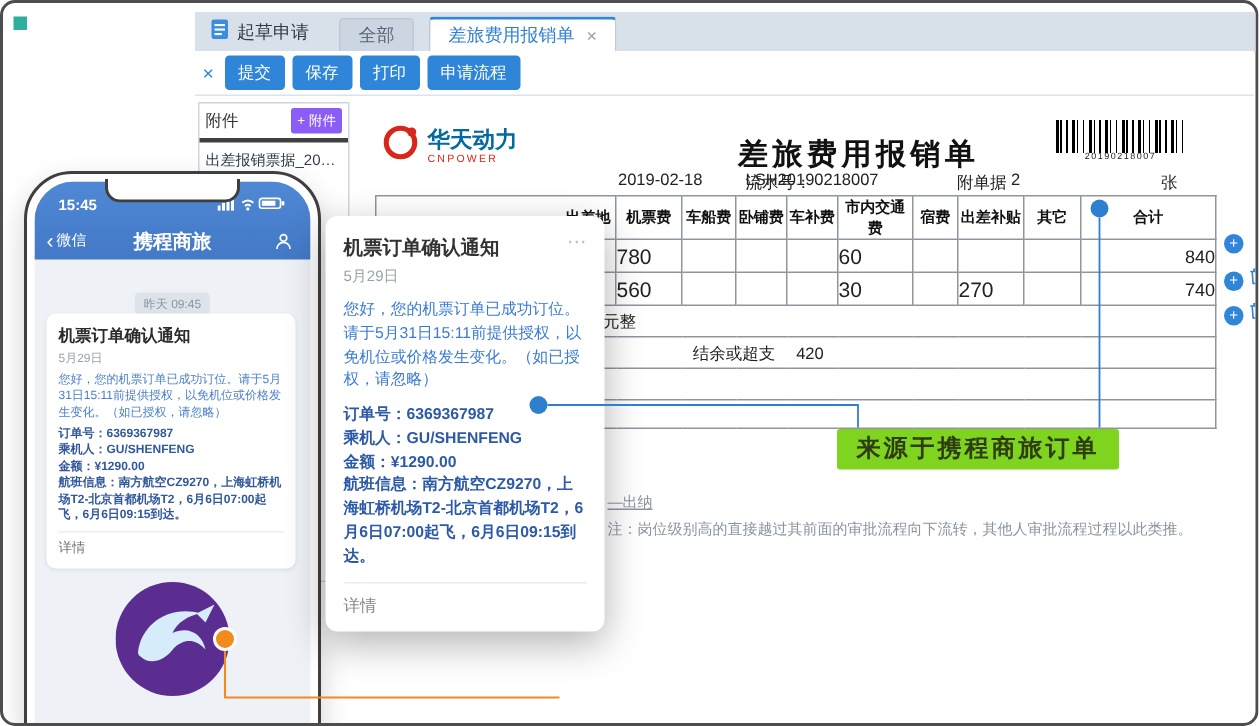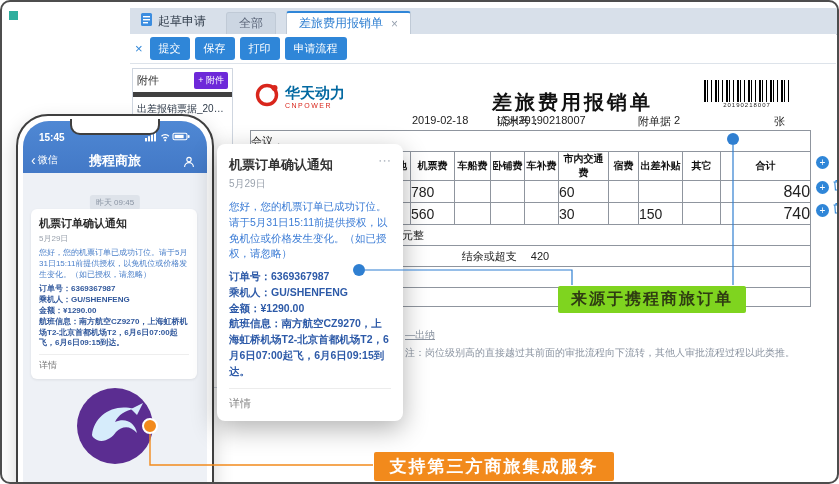--- a/index.html
+++ b/index.html
@@ -14,23 +14,23 @@
   .tab{display:flex;align-items:center;padding:0 12px;font-size:12px;color:#5a6578;background:#ccd6e2;
     border:1px solid #c0cad6;border-bottom:none;border-radius:3px 3px 0 0;margin:4px 0 0 10px;}
   .tab.active{background:#fff;color:#2f7fd1;border-top:2px solid #2f86d8;margin-top:3px;}
   .tab-close{margin-left:8px;color:#98a2b0;font-size:12px;}
   #toolbar{position:absolute;left:128px;top:32px;width:706px;height:29px;background:#fff;
     border-bottom:1px solid #dde3ea;display:flex;align-items:center;}
   .collapse{color:#2f86d8;font-size:13px;margin:0 7px 0 5px;}
   .tb{background:#2f86d8;color:#fff;border:none;border-radius:3px;font-size:11px;padding:4px 9px;
     margin-right:5px;font-family:inherit;}
   #attach-panel{position:absolute;left:130px;top:66px;width:99px;height:318px;border:1px solid #cfd6e0;background:#fff;}
-  .attach-header{display:flex;justify-content:space-between;align-items:center;padding:3px 4px;border-bottom:5px solid #404040;}
+  .attach-header{display:flex;justify-content:space-between;align-items:center;padding:3px 4px;border-bottom:3px solid #404040;}
   .attach-title{font-size:11px;color:#333;}
-  .attach-add{background:#6d28d9;color:#fff;font-size:9px;padding:2px 4px;border-radius:2px;white-space:nowrap;}
+  .attach-add{background:#8b5cf6;color:#fff;font-size:9px;padding:2px 4px;border-radius:2px;white-space:nowrap;}
   .attach-item{font-size:10px;color:#2f3b4a;padding:5px 4px;white-space:nowrap;overflow:hidden;text-overflow:ellipsis;}
 
   
   #sheet{position:absolute;left:240px;top:74px;width:592px;height:300px;background:#fff;z-index:5;}
   #logo{position:absolute;left:12px;top:6px;display:flex;align-items:center;gap:5px;}
   .logo-name{font-size:15px;font-weight:bold;color:#0369a1;line-height:1;}
   .logo-sub{font-size:7px;color:#d9261c;letter-spacing:1.5px;margin-top:2px;}
   #form-title{position:absolute;left:250px;top:13px;font-size:20px;font-weight:bold;color:#111;letter-spacing:3px;}
   #barcode{position:absolute;left:462px;top:4px;width:86px;}
   .bars{height:22px;background:repeating-linear-gradient(90deg,#000 0 2px,#fff 2px 3px,#000 3px 4px,#fff 4px 7px,#000 7px 8px,#fff 8px 11px);}
@@ -40,21 +40,21 @@
   .i-date{left:170px;} .i-serial{left:255px;} .i-receipts{left:396px;} .i-count{left:432px;} .i-unit{left:532px;}
 
   #exp-table{position:absolute;left:8px;top:54px;width:560px;border-collapse:collapse;table-layout:fixed;}
   #exp-table td,#exp-table th{border:1px solid #8f959e;padding:0;overflow:hidden;}
   #exp-table th{font-size:10px;font-weight:600;color:#111;text-align:center;height:18px;}
   #exp-table th.c0{text-align:right;padding-right:3px;}
   .r-reason td{height:20px;} .r-data td{height:21px;} .r-words td{height:20px;}
   .r-loan td{height:20px;} .r-btns td{height:20px;} .r-mgr td{height:18px;}
   td.pad{padding-left:158px;font-size:11px;color:#222;text-align:left;white-space:nowrap;}
   td.num{font-size:14px;color:#222;padding-left:3px;text-align:left;}
-  td.total{font-size:16px;color:#222;text-align:right;padding-right:5px;}
+  td.total{font-size:12px;color:#222;text-align:right;padding-right:5px;}
   .words-val{margin-left:30px;} .loan-val{margin-left:8px;} .bal-label{margin-left:130px;} .bal-val{margin-left:14px;}
   .fbtn{display:inline-block;background:#eceef1;border:1px solid #b7bec7;border-radius:3px;font-size:10.5px;
     color:#333;padding:2px 6px;margin-right:6px;}
   .gut{position:absolute;left:574px;display:flex;gap:3px;align-items:center;}
   .g-head{top:80px;} .g-r1{top:102px;} .g-r2{top:125px;}
   .plus-circle{display:inline-block;width:13px;height:13px;border-radius:50%;background:#2f86d8;color:#fff;
     font-size:10px;line-height:13px;text-align:center;}
   .note{position:absolute;left:163px;font-size:10px;color:#8b94a1;white-space:nowrap;}
   .n1{top:252px;text-decoration:underline;} .n2{top:270px;}
 
@@ -189,23 +189,20 @@
           <col style="width:36px">
           <col style="width:34px">
           <col style="width:34px">
         <col style="width:50px">
           <col style="width:30px">
           <col style="width:44px">
           <col style="width:38px">
           <col style="width:90px">
       </colgroup>
       <tbody>
-          <tr class="r-reason">
-        <td class="pad" colspan="10"><span>会议，</span></td>
-      </tr>
       <tr class="r-head">
         <th class="c0">出差地</th>
         <th>机票费</th>
         <th>车船费</th>
         <th>卧铺费</th>
         <th>车补费</th>
         <th>市内交通费</th>
         <th>宿费</th>
         <th>出差补贴</th>
         <th>其它</th>
@@ -224,21 +221,21 @@
         <td class="total">840</td>
       </tr>
       <tr class="r-data">
         <td class="num"></td>
         <td class="num">560</td>
         <td class="num"></td>
         <td class="num"></td>
         <td class="num"></td>
         <td class="num">30</td>
         <td class="num"></td>
-        <td class="num">150</td>
+        <td class="num">270</td>
         <td class="num"></td>
         <td class="total">740</td>
       </tr>
       <tr class="r-words">
         <td class="pad" colspan="10">
           <span>大写金额：</span><span class="words-val">壹仟伍佰捌拾元整</span>
         </td>
       </tr>
       <tr class="r-loan">
         <td class="pad" colspan="10">
@@ -352,21 +349,20 @@
       <div class="pp-field"><span>订单号：</span><span>6369367987</span></div>
       <div class="pp-field"><span>乘机人：</span><span>GU/SHENFENG</span></div>
       <div class="pp-field"><span>金额：</span><span>¥1290.00</span></div>
       <div class="pp-field"><span>航班信息：</span><span>南方航空CZ9270，上海虹桥机场T2-北京首都机场T2，6月6日07:00起飞，6月6日09:15到达。</span></div>
     </div>
     <div class="pp-divider"></div>
     <div class="pp-details">详情</div>
   </div>
 
   <div id="green-label">来源于携程商旅订单</div>
-  <div id="banner">支持第三方商旅集成服务</div>
 
   <svg id="connectors">
     <path d="M363 268 H570 V283" stroke="#2f7fd1" stroke-width="1.2" fill="none"></path>
     <path d="M731 143 V283" stroke="#2f7fd1" stroke-width="1.2" fill="none"></path>
     <path d="M148 431 V463 H371" stroke="#f28a1c" stroke-width="1.4" fill="none"></path>
   </svg>
   <div class="dot-blue" id="dotA"></div>
   <div class="dot-blue" id="dotB"></div>
   <div id="dotOrange"></div>
 </div>

